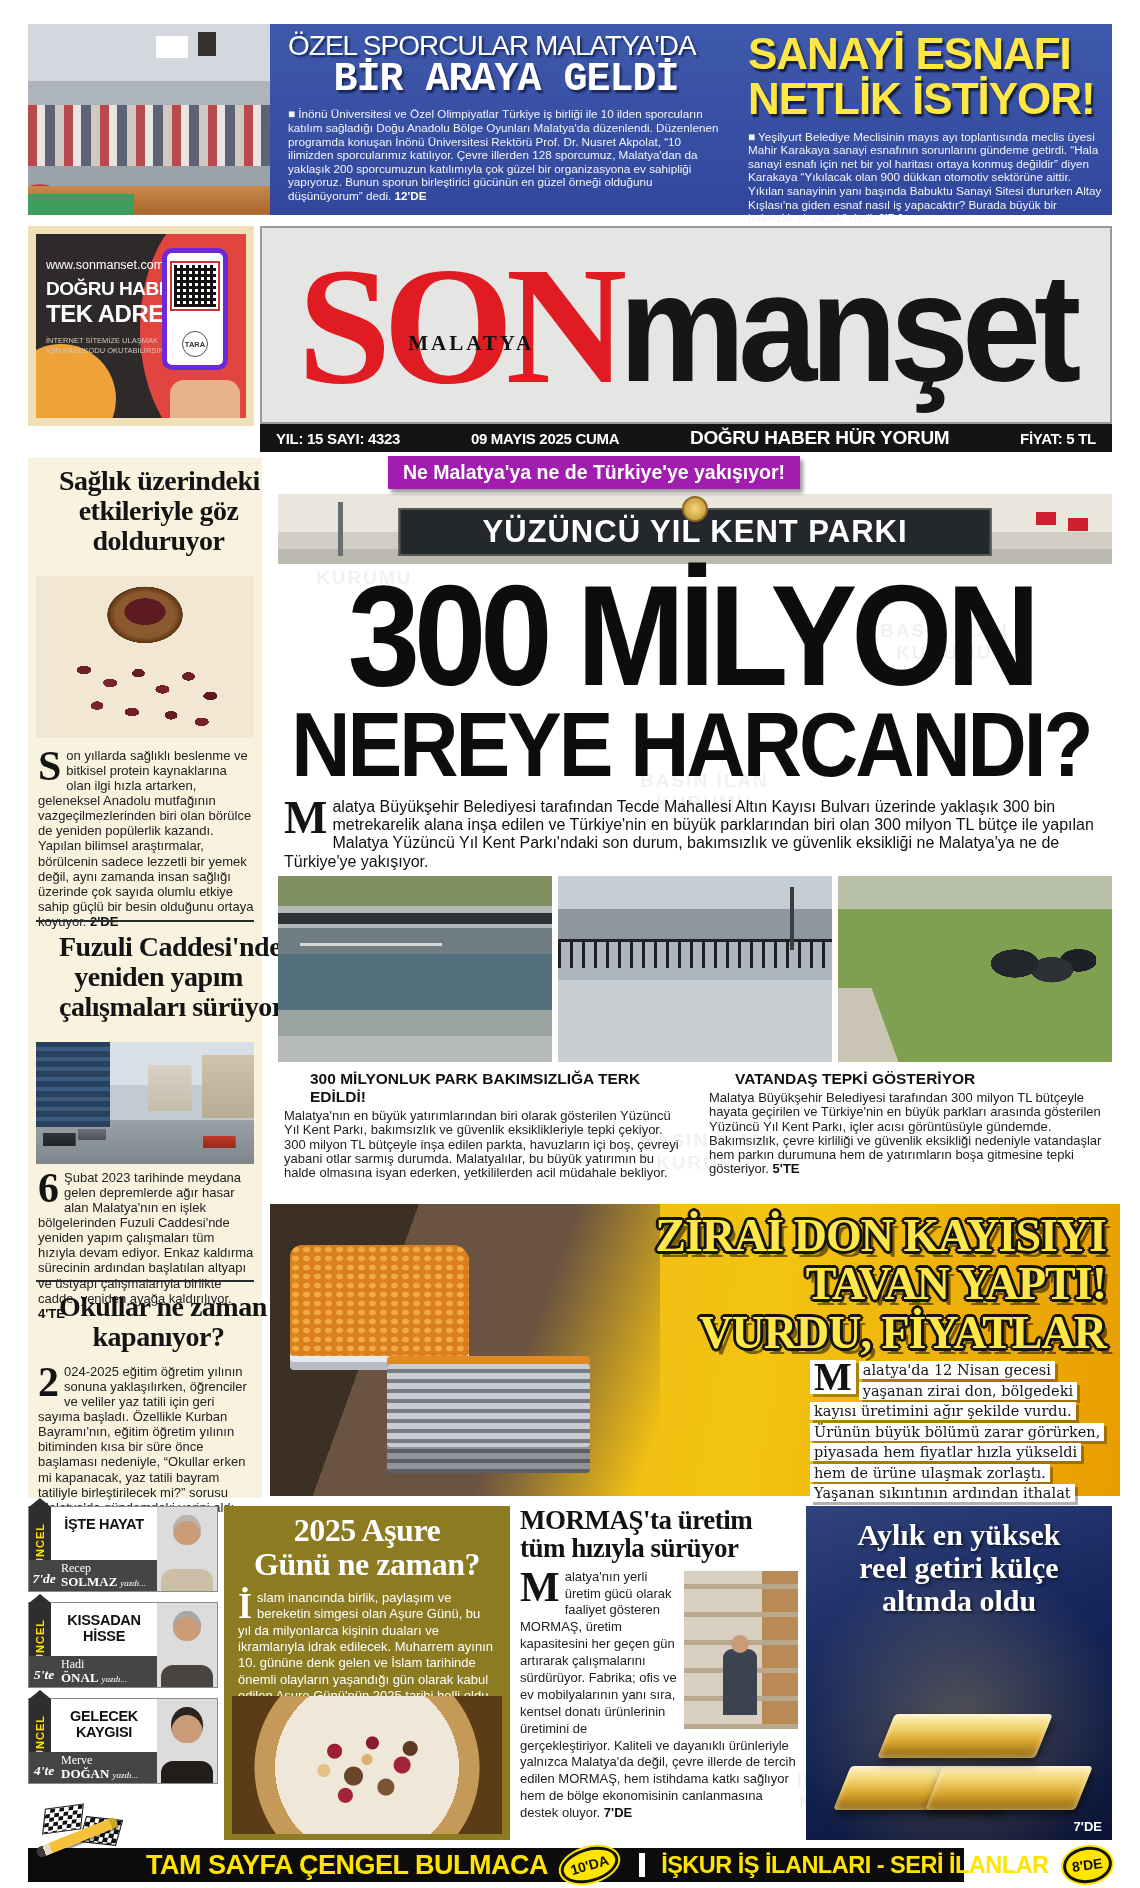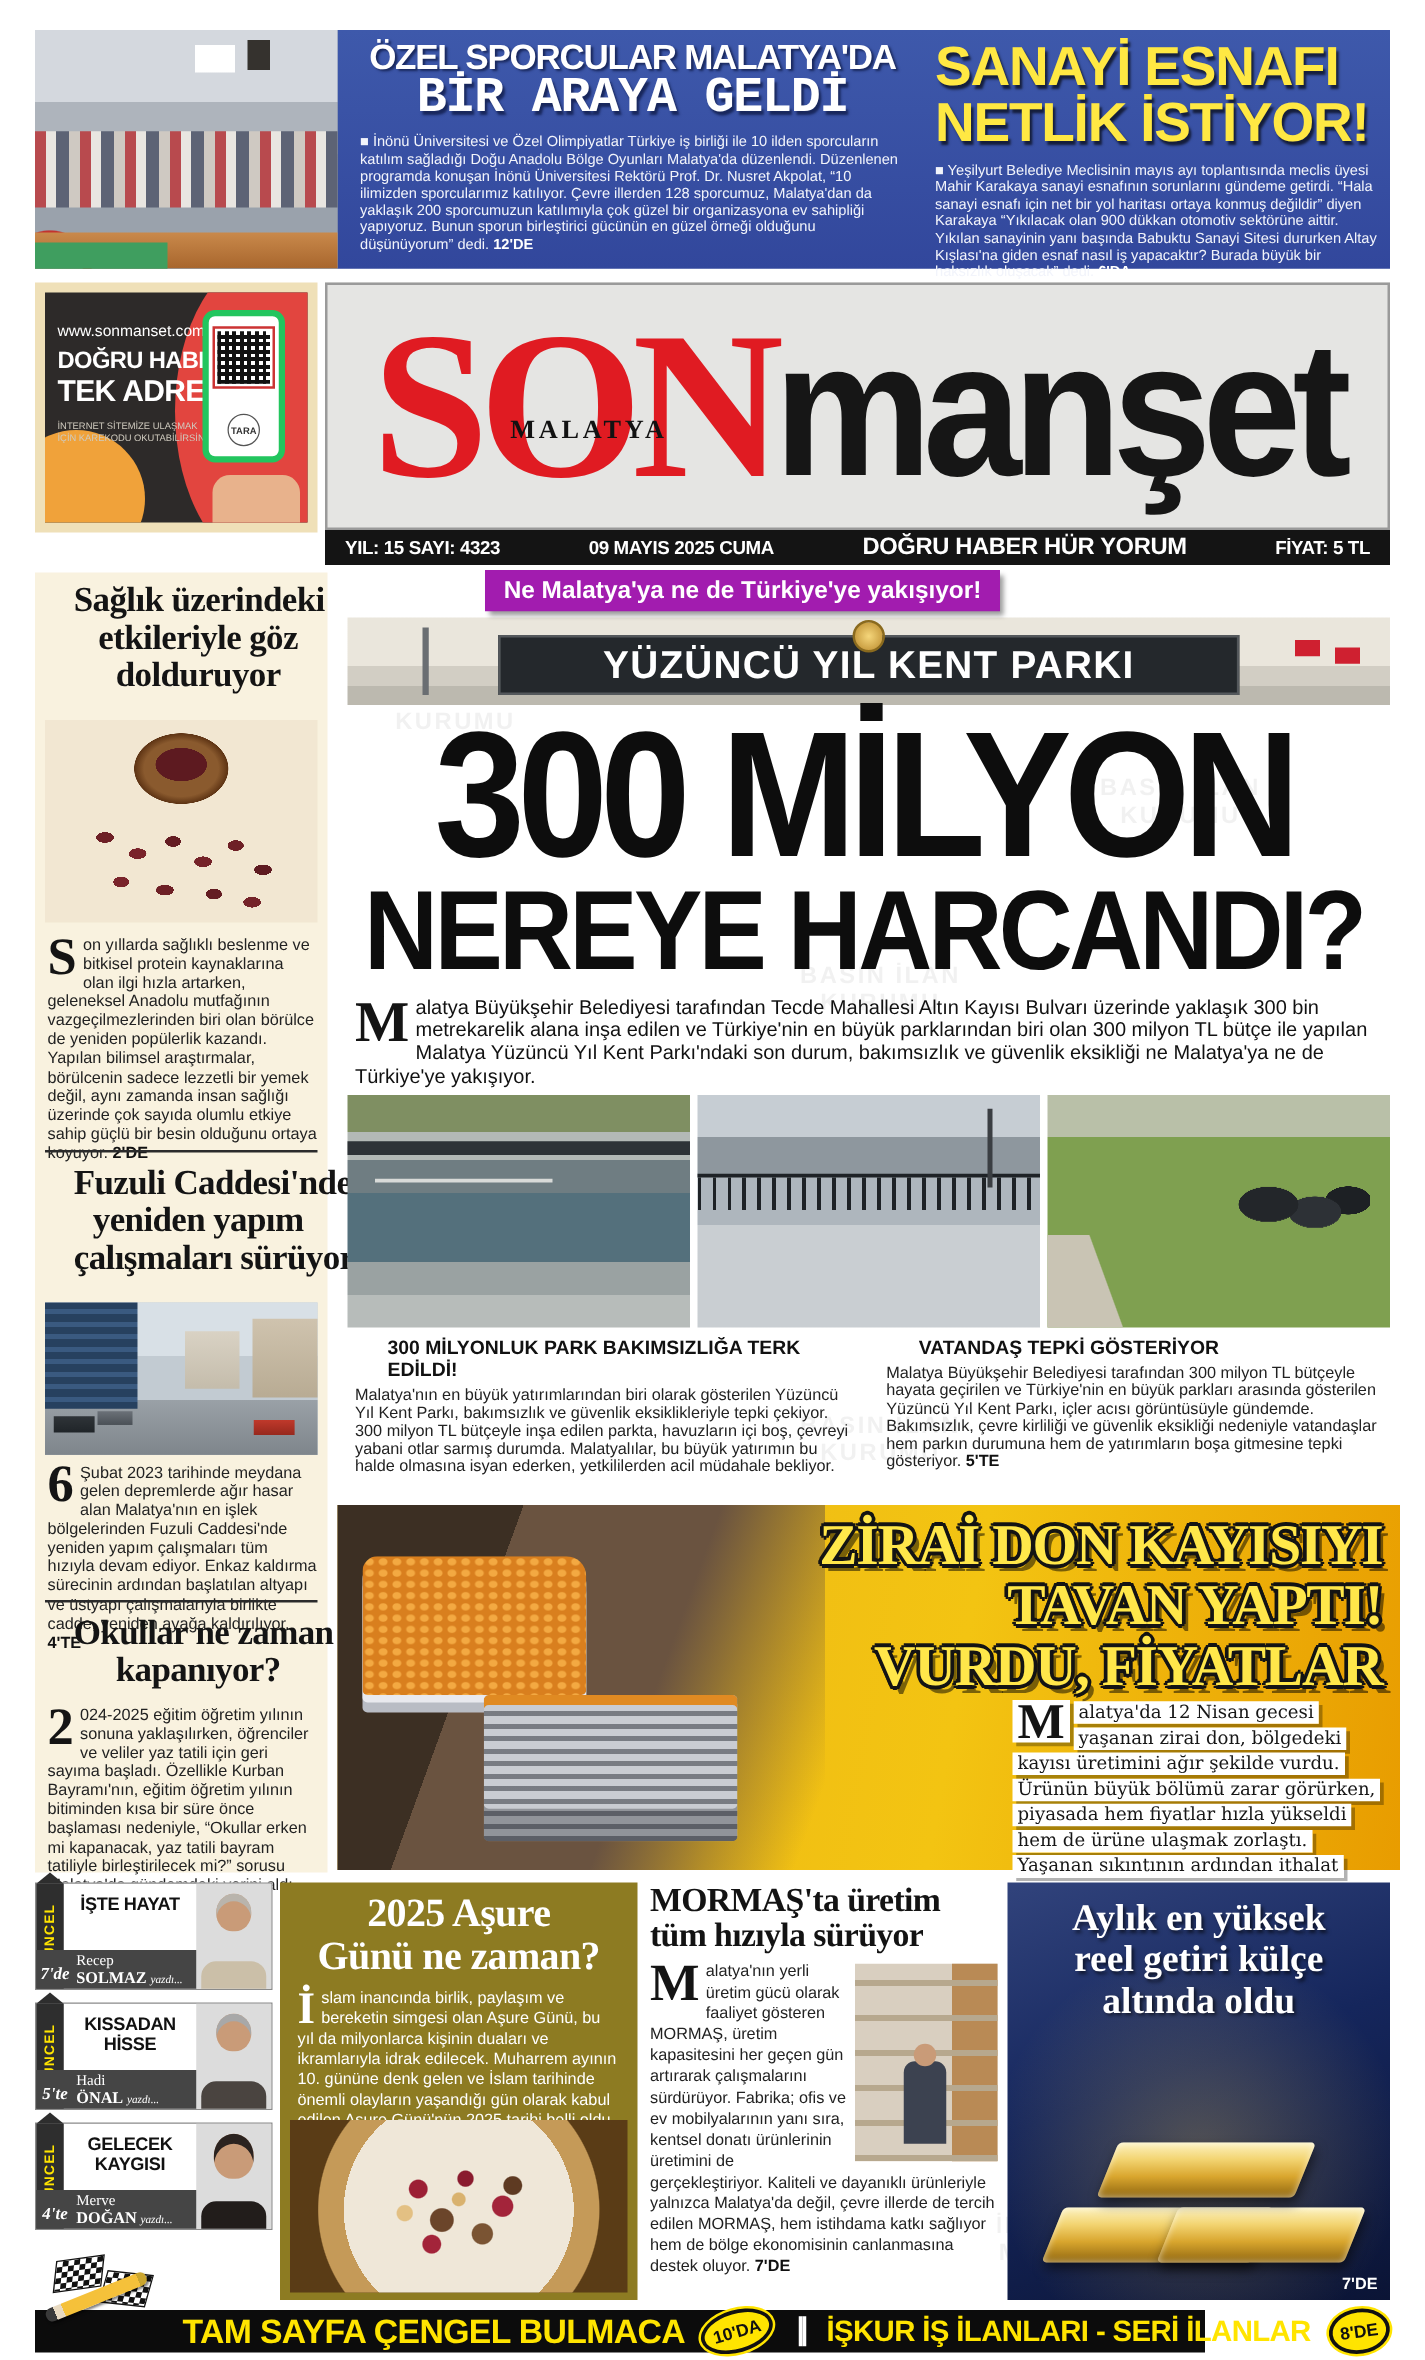--- a/index.html
+++ b/index.html
@@ -24,21 +24,21 @@
       linear-gradient(#d21f2c,#d21f2c),
       linear-gradient(#35322e,#35322e),
       repeating-linear-gradient(90deg,#b84a4e 0 9px,#e9e6e1 9px 17px,#5d6375 17px 27px,#cfc9c2 27px 36px),
       linear-gradient(#3f9e5f,#3f9e5f),
       linear-gradient(180deg,#c9894b,#a8662d),
       radial-gradient(circle at 12% 104%, rgba(0,0,0,0) 26px, #c2332f 27px 33px, rgba(0,0,0,0) 34px),
       linear-gradient(180deg,#d4d8de 0 30%, #aeb4bc 30% 52%, #9aa2ac 52%);
     background-size: 32px 22px, 22px 12px, 18px 24px, 100% 32%, 44% 11%, 100% 15%, 100px 70px, 100% 100%;
     background-position: 61% 7%, 61% 9%, 76% 5%, 0 62%, 0 100%, 0 100%, 0 100%, 0 0; }
   .top-mid { position:absolute; left:254px; top:0; width:448px; height:100%; padding:7px 6px 4px 6px; }
-  .tm-h1 { color:#fff; font-weight:bold; font-size:28px; letter-spacing:-1px; text-align:center;
+  .tm-h1 { color:#fff; font-weight:normal; font-size:28px; letter-spacing:-1px; 
     text-shadow:2px 2px 2px rgba(10,20,60,.7); line-height:1.05; }
   .tm-h2 { color:#fff; font-weight:bold; font-size:40px; letter-spacing:-1px; text-align:center;
     text-shadow:2px 3px 2px rgba(10,20,60,.7); line-height:1.0;font-family:Liberation Mono, monospace; }
   .tm-body { color:#f2f4fb; font-size:11.7px; line-height:1.16; margin-top:7px; }
   .wref { font-weight:bold; color:#fff; }
   .top-right { position:absolute; left:712px; top:0; width:366px; height:100%; padding:8px 4px 4px 8px; }
   .tr-h { color:#ffe843; font-weight:bold; font-size:44px; letter-spacing:-1px; line-height:1.02;
     text-shadow:2px 3px 2px rgba(0,0,0,.65); }
   .tr-body { color:#f2f4fb; font-size:11.7px; line-height:1.16; margin-top:8px; }
 
@@ -47,21 +47,21 @@
   .ad-inner { position:relative; width:100%; height:100%; background:#2d2a29; overflow:hidden; }
   .ad-red { position:absolute; right:-44px; top:-30px; width:150px; height:250px; background:#e2453f; border-radius:50%; }
   .ad-orange { position:absolute; left:-30px; bottom:-36px; width:110px; height:110px; background:#f0a23a; border-radius:50%; }
   .ad-url { position:absolute; left:10px; top:24px; color:#fff; font-size:12.5px; }
   .ad-l1 { position:absolute; left:10px; top:44px; color:#fff; font-weight:bold; font-size:19px; letter-spacing:-.5px; }
   .ad-l2 { position:absolute; left:10px; top:66px; color:#fff; font-weight:bold; font-size:24px; letter-spacing:-.5px; }
   .ad-n1 { position:absolute; left:10px; top:102px; color:#cfcabe; font-size:7.5px; }
   .ad-n2 { position:absolute; left:10px; top:112px; color:#cfcabe; font-size:7.5px; }
   .ad-hand { position:absolute; right:6px; bottom:-8px; width:70px; height:46px; background:#e8b28c; border-radius:14px 14px 0 0; }
   .ad-phone { position:absolute; right:18px; top:14px; width:66px; height:122px; background:#fff;
-    border:5px solid #22c55e; border-radius:10px; }
+    border:5px solid #6d28d9; border-radius:10px; }
   .ad-qr { position:absolute; left:50%; top:12px; transform:translateX(-50%); width:42px; height:42px; background:
       repeating-linear-gradient(0deg,#111 0 3px, rgba(0,0,0,0) 3px 6px),
       repeating-linear-gradient(90deg,#111 0 3px, #fff 3px 6px); outline:2px solid #c33; outline-offset:2px; }
   .ad-tara { position:absolute; left:50%; bottom:8px; transform:translateX(-50%); width:26px; height:26px;
     border:1.5px solid #555; border-radius:50%; color:#333; font-size:7.5px; font-weight:bold;
     display:flex; align-items:center; justify-content:center; background:#fff; }
   .logo-box { left:260px; top:226px; width:852px; height:198px; background:#e5e5e3; border:2px solid #9a9a9a;
     display:flex; align-items:center; justify-content:center; z-index:1; }
   .brand { display:flex; align-items:baseline; }
   .brand-son { position:relative; font-family:"Liberation Serif",serif; font-weight:bold; color:#e01b22;

